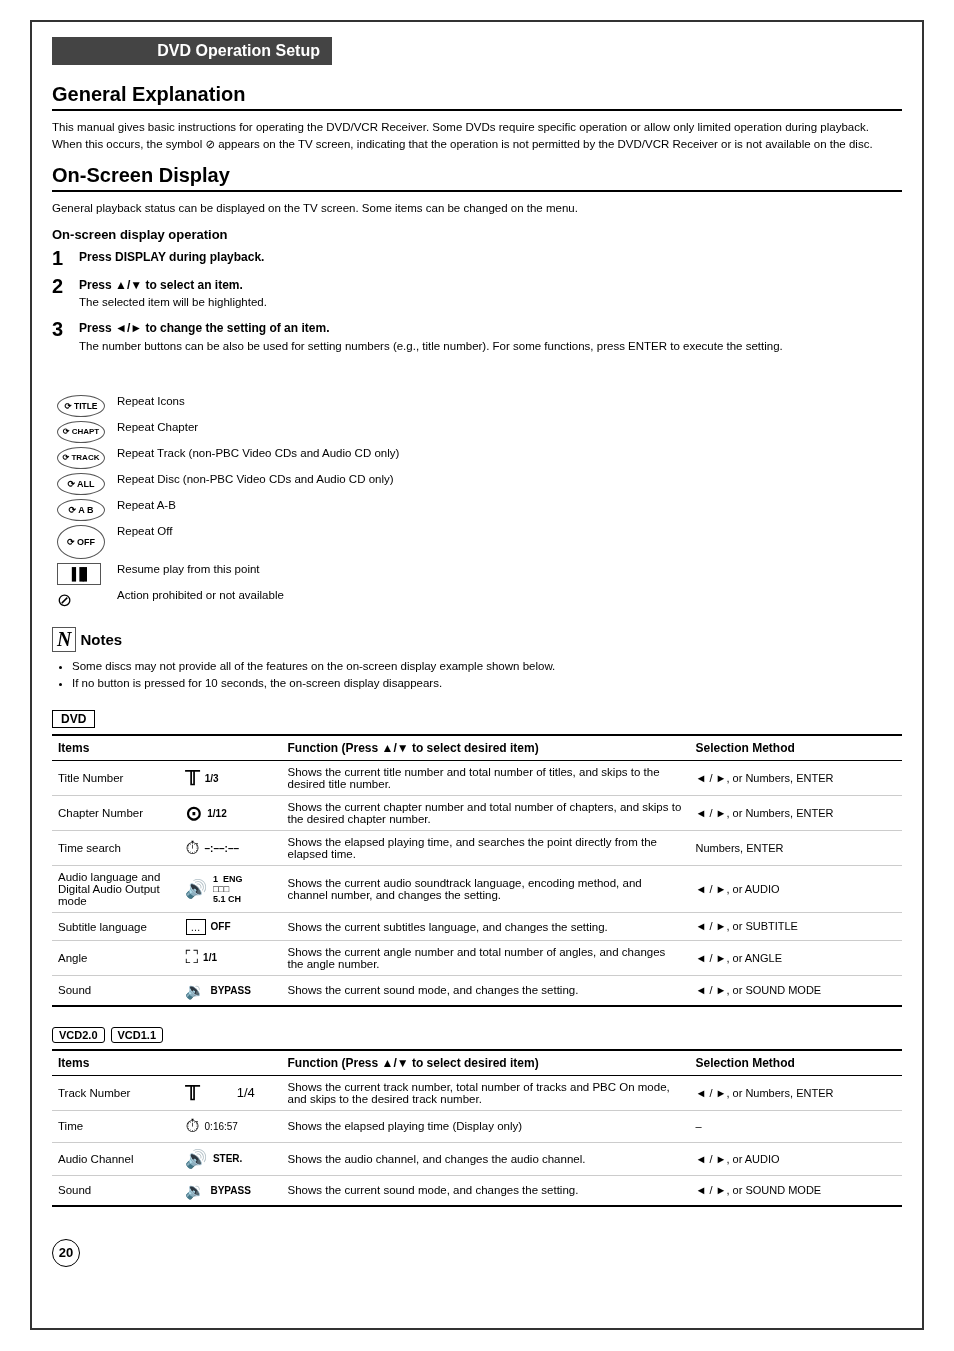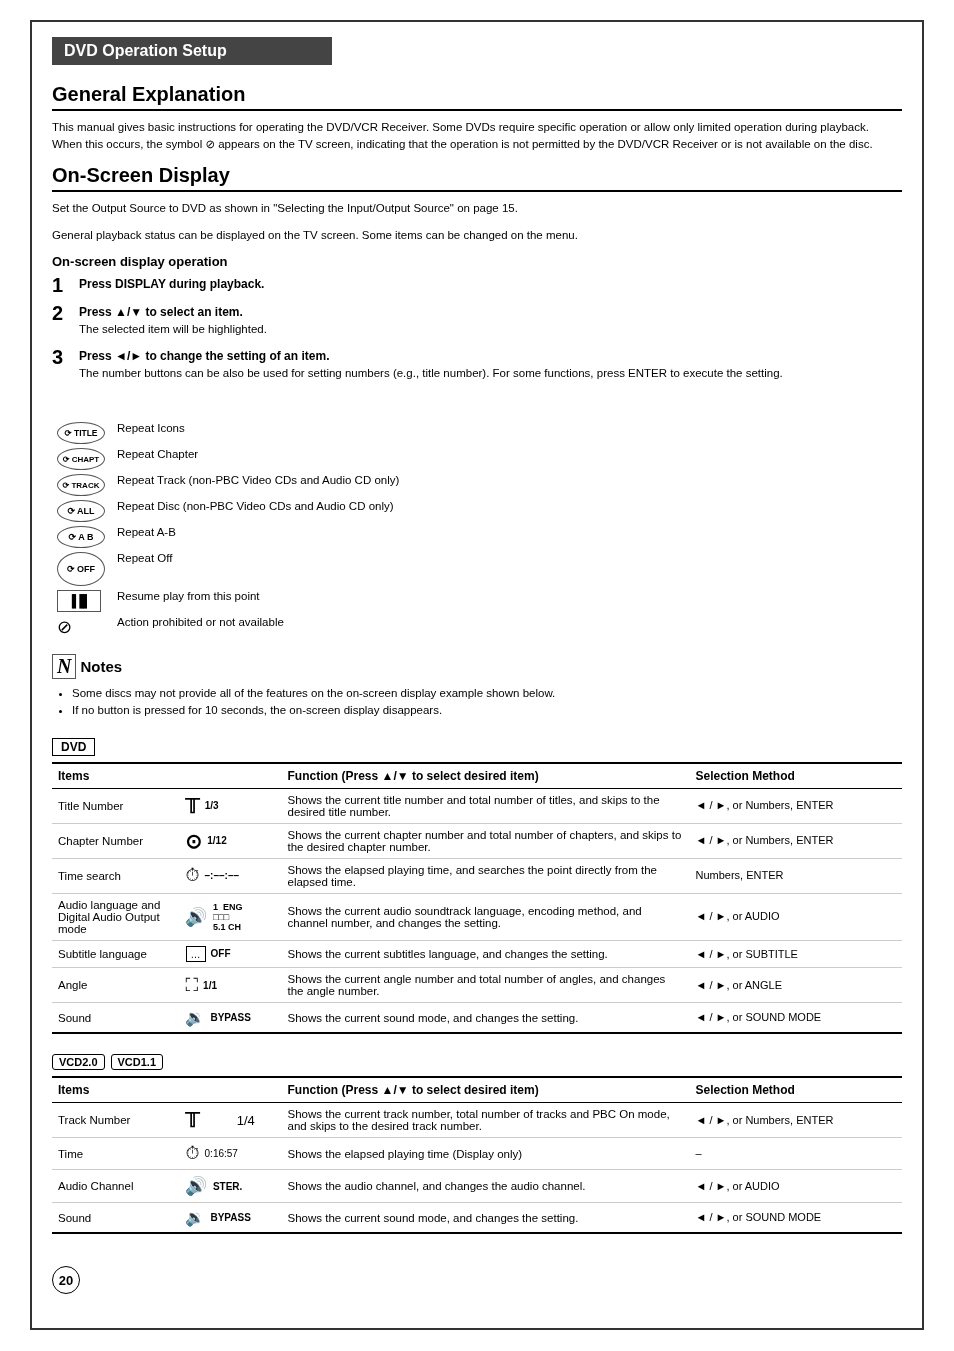--- a/index.html
+++ b/index.html
@@ -22,20 +22,21 @@
 
     .page-title-bar {
       background: #444;
       color: #fff;
       font-size: 16px;
       font-weight: bold;
       padding: 5px 12px;
       margin-bottom: 18px;
       display: inline-block;
       min-width: 280px;
+      text-align: right;
     }
 
     .two-col {
       display: flex;
       gap: 30px;
       flex-direction: column;
     }
 
     .left-col {
       flex: 1;
@@ -230,21 +231,20 @@
   <div class="page-title-bar">DVD Operation Setup</div>
 
   <div class="two-col">
 
     <div class="left-col">
 
       <h2 class="section-title">General Explanation</h2>
       <p class="body-text">This manual gives basic instructions for operating the DVD/VCR Receiver. Some DVDs require specific operation or allow only limited operation during playback. When this occurs, the symbol ⊘ appears on the TV screen, indicating that the operation is not permitted by the DVD/VCR Receiver or is not available on the disc.</p>
 
       <h2 class="section-title">On-Screen Display</h2>
-      <p class="body-text">Set the Output Source to DVD as shown in "Selecting the Input/Output Source" on page 15.</p>
       <p class="body-text">General playback status can be displayed on the TV screen. Some items can be changed on the menu.</p>
 
       <h3 class="subsub">On-screen display operation</h3>
 
       <div class="steps">
         <div class="step">
           <span class="step-number">1</span>
           <div class="step-content">
             <strong>Press DISPLAY during playback.</strong>
           </div>

